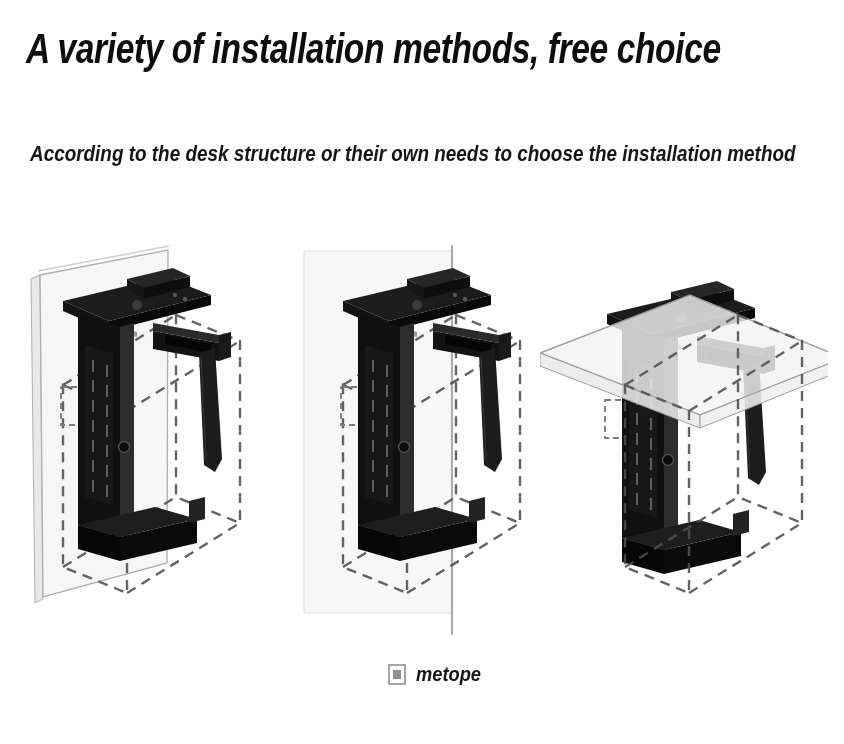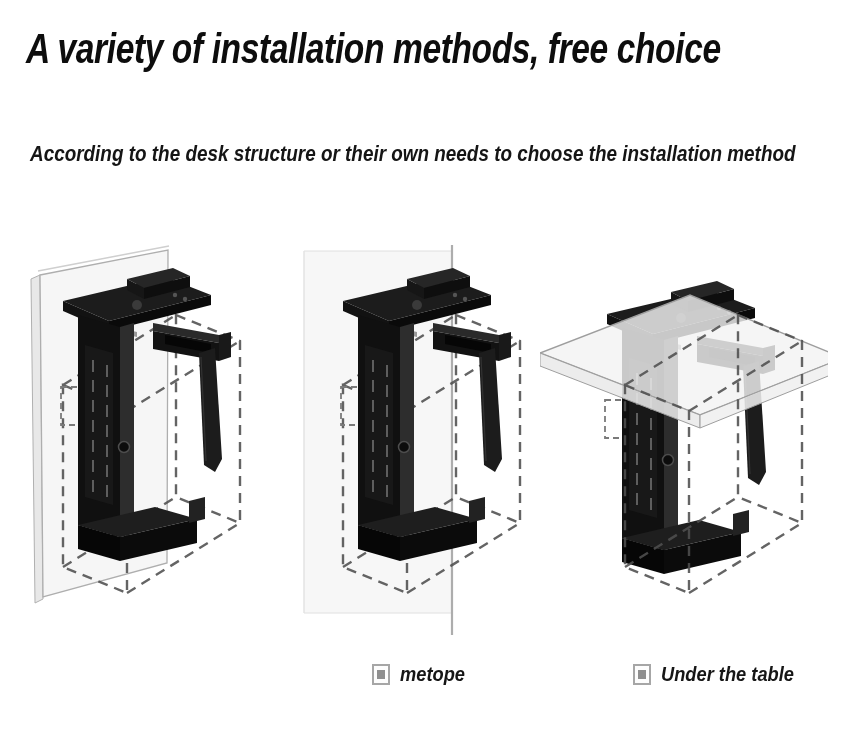--- a/index.html
+++ b/index.html
@@ -20,21 +20,21 @@
   }
   .illu{position:absolute;}
   .illu svg{display:block;}
   #illu-side {left:15px; top:235px;}
   #illu-wall {left:290px;top:235px;}
   #illu-under{left:540px;top:270px;}
   .method{
     position:absolute;top:662px;display:flex;align-items:center;gap:10px;
   }
   #method-side {left:85px;}
-  #method-wall {left:372px;}
+  #method-wall {left:388px;}
   #method-under{left:633px;}
   .bullet{
     width:14px;height:17px;border:2px solid #a6a6a6;background:#fdfdfd;
     display:flex;align-items:center;justify-content:center;flex:0 0 auto;
   }
   .bullet .inner{width:8px;height:9px;background:#8f8f8f;}
   .method .lbl{
     display:inline-block;font-style:italic;font-weight:bold;font-size:21px;
     color:#161616;transform:scaleX(0.87);transform-origin:0 50%;white-space:nowrap;
   }
@@ -143,20 +143,14 @@
       <use href="#cpu-box" transform="translate(37,-35)"></use>
     </svg>
   </div>
 
   <div class="method" id="method-wall">
     <span class="bullet">
         <span class="inner"></span>
       </span>
     <span class="lbl">metope</span>
   </div>
-  <div class="method" id="method-under">
-    <span class="bullet">
-        <span class="inner"></span>
-      </span>
-    <span class="lbl">Under the table</span>
-  </div>
 
 </div>
 
 </body></html>

